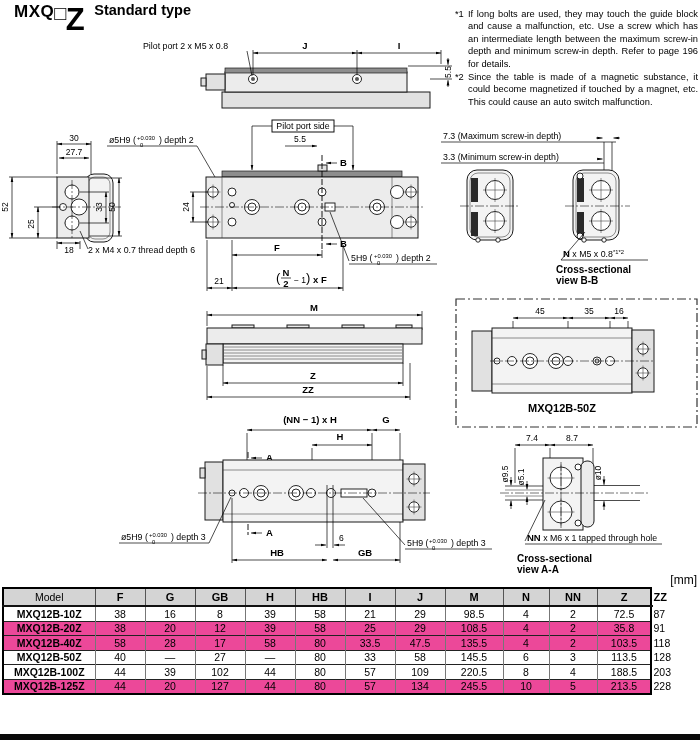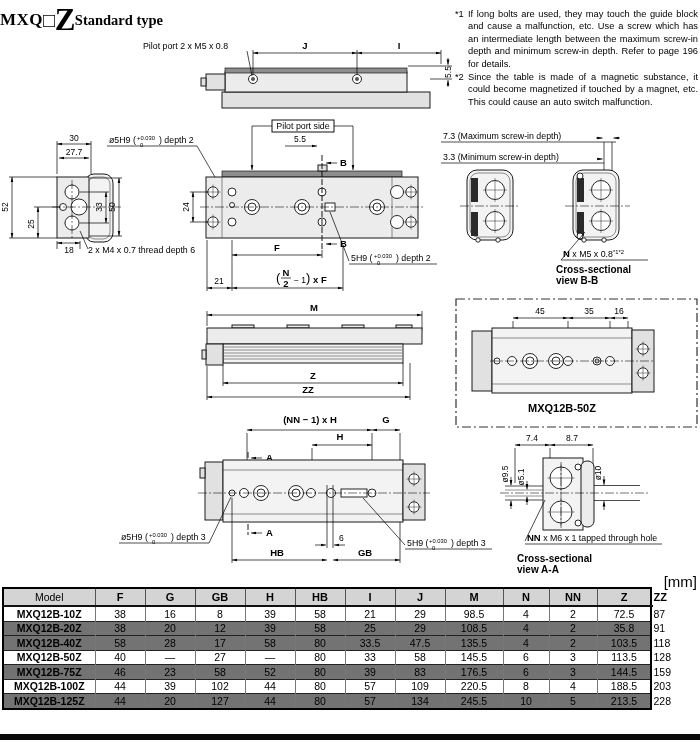--- a/index.html
+++ b/index.html
@@ -1,23 +1,23 @@
 <!DOCTYPE html>
 <html><head>
 <meta charset="utf-8">
 <style>
   html,body{margin:0;padding:0;background:#fff;}
   .page{position:relative;width:700px;height:743px;background:#fff;overflow:hidden;
         font-family:"Liberation Sans",sans-serif;color:#000;}
   
-  .title-row{position:absolute;left:0;top:2px;display:flex;align-items:center;white-space:nowrap;font-family:Liberation Serif, serif;}
+  .title-row{position:absolute;left:14px;top:2px;display:flex;align-items:flex-start;white-space:nowrap;}
   .brand{font-size:17px;font-weight:bold;letter-spacing:.5px;}
   .model-big{font-size:31px;font-weight:bold;letter-spacing:-.5px;}
   .model-box{font-size:20px;font-weight:bold;}
-  .type-lbl{font-size:14.5px;font-weight:bold;margin-left:0;}
+  .type-lbl{font-size:14.5px;font-weight:bold;margin-left:10px;}
   
   .notes{position:absolute;left:455px;top:8px;width:243px;font-size:9.3px;line-height:12.4px;}
   .note{display:flex;margin-bottom:1px;}
   .note-marker{width:13px;flex:none;}
   .note-text{flex:1;text-align:justify;}
   
   svg.drawing{position:absolute;left:0;top:0;}
   svg text{font-family:"Liberation Sans",sans-serif;fill:#000;}
   .t{font-size:8.5px;} .t9{font-size:8.8px;} .ts{font-size:5.8px;} .tp{font-size:13px;}
   .tb{font-size:9.5px;font-weight:bold;} .tc{font-size:10px;font-weight:bold;}
@@ -30,30 +30,30 @@
   .hole{fill:#fff;stroke:#111;stroke-width:.9;}
   .ln{stroke:#111;stroke-width:1;fill:none;}
   .dl{stroke:#000;stroke-width:.7;fill:none;}
   .mm{marker-start:url(#ar);marker-end:url(#ar);}
   .me{marker-end:url(#ar);}
   .cl{stroke:#000;stroke-width:.55;stroke-dasharray:9 2 2 2;fill:none;}
   .sec{stroke:#000;stroke-width:.9;stroke-dasharray:6 2;fill:none;}
   .thin{stroke:#333;stroke-width:.55;fill:none;}
   
   .dim-title{position:absolute;left:2px;top:585px;font-size:13px;font-weight:bold;}
-  .unit{position:absolute;right:3px;top:573px;font-size:15px;}
+  .unit{position:absolute;right:3px;top:573px;font-size:12px;}
   table.dims{position:absolute;left:2px;top:587px;width:592px;border-collapse:collapse;
              table-layout:fixed;border:2px solid #000;padding-left:32px;}
   table.dims th{background:#d4d4d4;font-size:11px;font-weight:bold;height:16px;
                 border-left:1px solid #555;border-bottom:2px solid #111;padding:0 2px;text-align:center;}
   table.dims th.model-h{font-weight:normal;font-size:10.5px;}
   table.dims td{font-size:10.5px;height:13.5px;text-align:center;padding:0 2px;
                 border-left:1px solid #777;border-top:1.5px solid #222;}
   table.dims td.model{font-weight:bold;font-size:10.5px;}
-  table.dims tr.alt td{background:#737373;}
+  table.dims tr.alt td{background:#ec4899;}
   .c-model{width:92px;} .c-std{width:50px;} .c-m{width:58px;}
   .c-n{width:46px;} .c-nn{width:48px;} .c-z{width:54px;}
   .footer-bar{position:absolute;left:0;top:734px;width:700px;height:6px;background:#0a0a0a;}
 </style>
 </head>
 <body>
 
 <div class="page">
 
   <svg class="drawing" width="700" height="585" viewBox="0 0 700 585">
@@ -536,35 +536,20 @@
           <td>—</td>
           <td>80</td>
           <td>33</td>
           <td>58</td>
           <td>145.5</td>
           <td>6</td>
           <td>3</td>
           <td>113.5</td>
           <td>128</td>
         </tr>
-        <tr class="alt">
-          <td class="model">MXQ12B-75Z</td>
-          <td>46</td>
-          <td>23</td>
-          <td>58</td>
-          <td>52</td>
-          <td>80</td>
-          <td>39</td>
-          <td>83</td>
-          <td>176.5</td>
-          <td>6</td>
-          <td>3</td>
-          <td>144.5</td>
-          <td>159</td>
-        </tr>
         <tr>
           <td class="model">MXQ12B-100Z</td>
           <td>44</td>
           <td>39</td>
           <td>102</td>
           <td>44</td>
           <td>80</td>
           <td>57</td>
           <td>109</td>
           <td>220.5</td>

